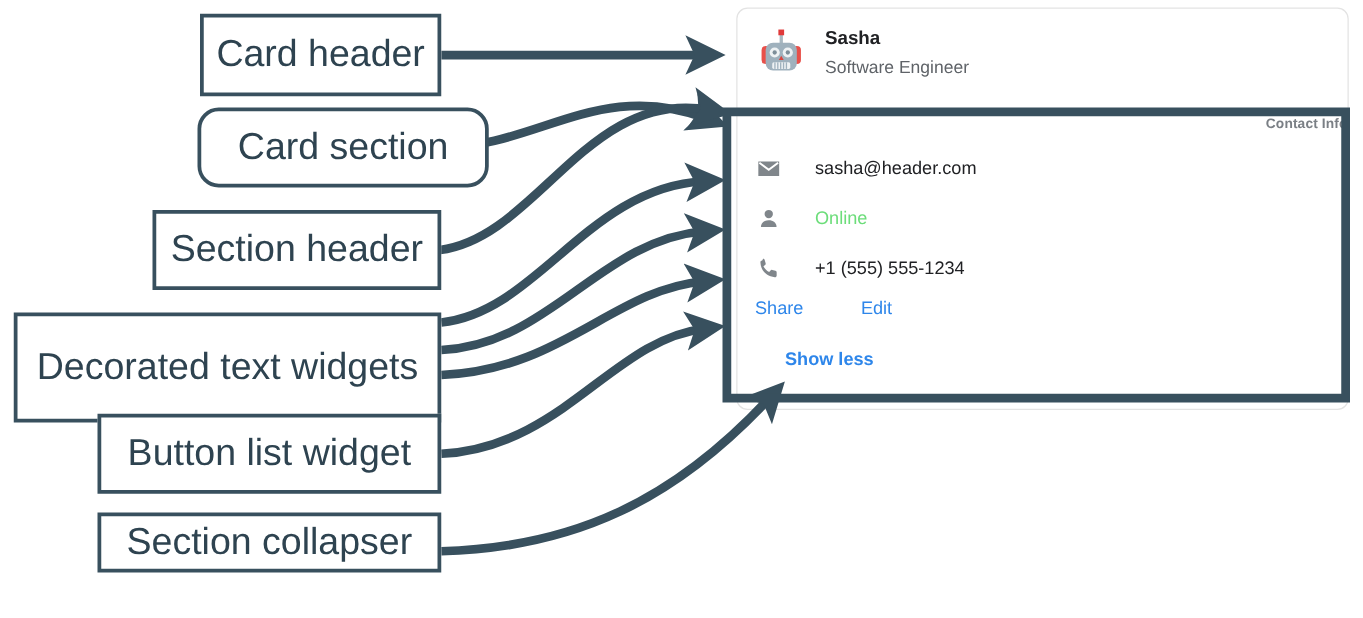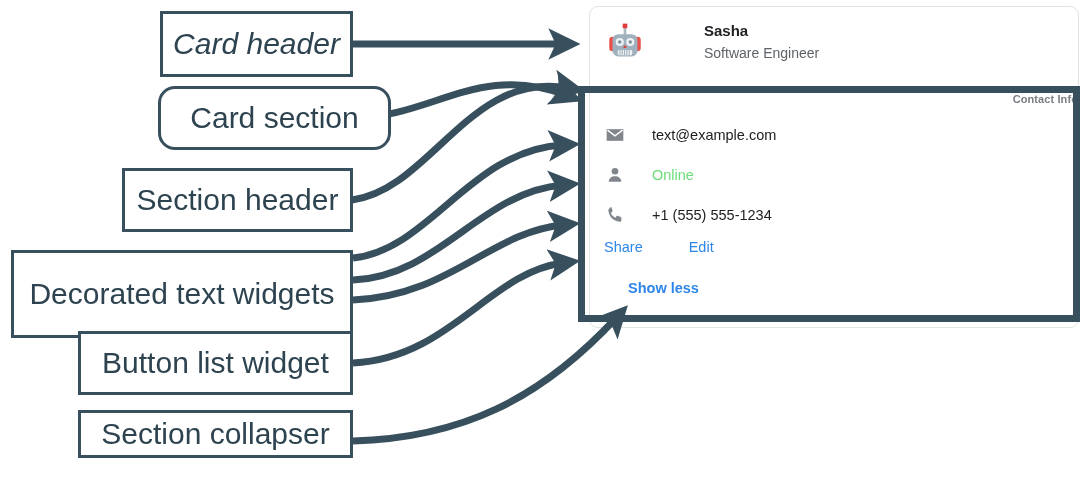--- a/index.html
+++ b/index.html
@@ -68,21 +68,20 @@
   .avatar {
     width: 42px;
     height: 42px;
     flex: 0 0 42px;
     margin-right: 14px;
   }
   .header-texts {
     display: flex;
     flex-direction: column;
     justify-content: space-between;
-    margin-left: 44px;
   }
   .header-title {
     font-size: 15px;
     font-weight: bold;
     color: #202124;
     line-height: 1.45;
   }
   .header-subtitle {
     font-size: 14px;
     color: #5f6368;
@@ -168,21 +167,21 @@
       <path d="M353,258 C430,250 470,150 563,145"></path>
       <path d="M353,280 C440,276 480,192 563,185"></path>
       <path d="M353,300 C450,296 490,232 563,225"></path>
 
       <path d="M353,363 C450,358 490,272 563,263"></path>
 
       <path d="M353,441 C460,438 540,400 616,318"></path>
     </g>
   </svg>
 
-  <div class="anno-box" style="left:160px;  top:11px;  width:193px; height:66px;font-style:italic;">
+  <div class="anno-box" style="left:160px;  top:11px;  width:193px; height:66px;">
     <span>Card header</span>
   </div>
 
   <div class="anno-box" style="left:158px; top:86px;  width:233px; height:64px;border-radius:17px;">
     <span>Card section</span>
   </div>
 
   <div class="anno-box" style="left:122px; top:168px; width:231px; height:64px;">
     <span>Section header</span>
   </div>
@@ -237,21 +236,21 @@
 
       <div class="section-header">Contact Info</div>
 
       <div class="text-row">
         <span class="row-icon">
           <svg viewBox="0 0 24 24" width="20" height="20" fill="currentColor">
             <path d="M2 5h20v14H2z" fill="#80868b"></path>
             <path d="M3 6.2 L12 13 L21 6.2" stroke="#ffffff" stroke-width="1.9" fill="none"></path>
           </svg>
         </span>
-        <span class="row-text">text@example.com</span>
+        <span class="row-text">sasha@header.com</span>
       </div>
 
       <div class="text-row">
         <span class="row-icon">
           <svg viewBox="0 0 24 24" width="20" height="20" fill="#80868b">
             <circle cx="12" cy="7.5" r="4"></circle>
             <path d="M4.5 20c0-4.2 3.3-6.6 7.5-6.6s7.5 2.4 7.5 6.6z"></path>
           </svg>
         </span>
         <span class="row-text online">Online</span>

